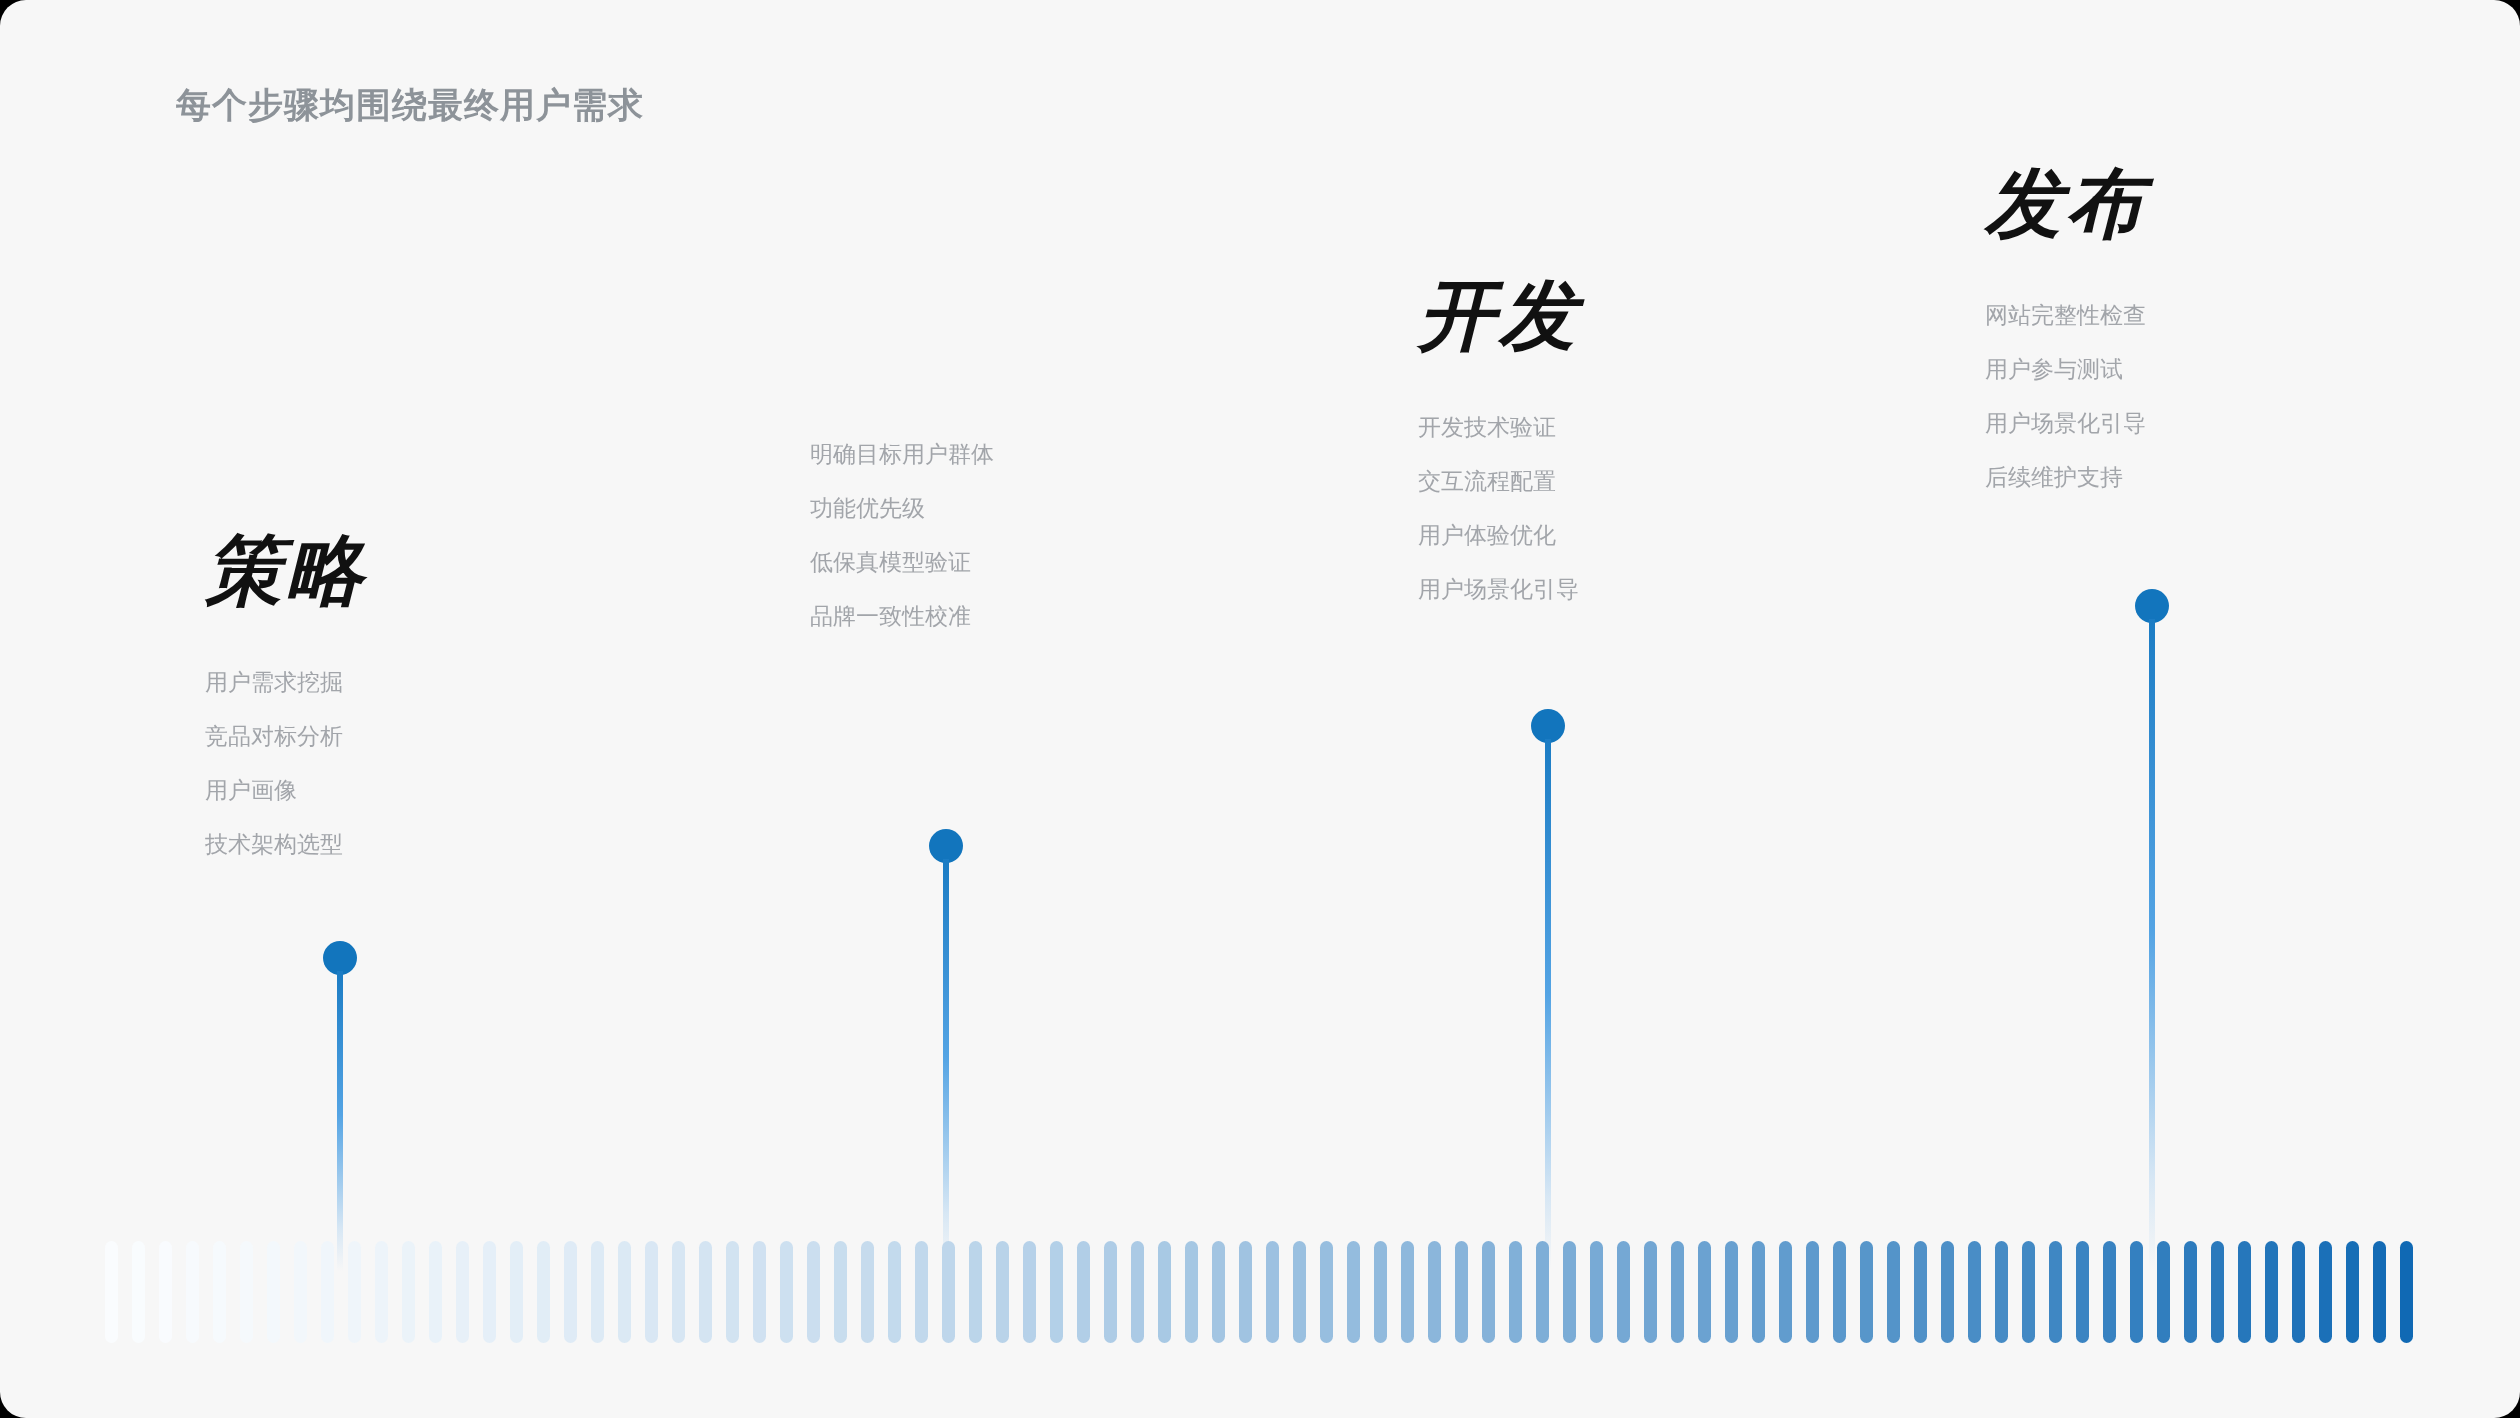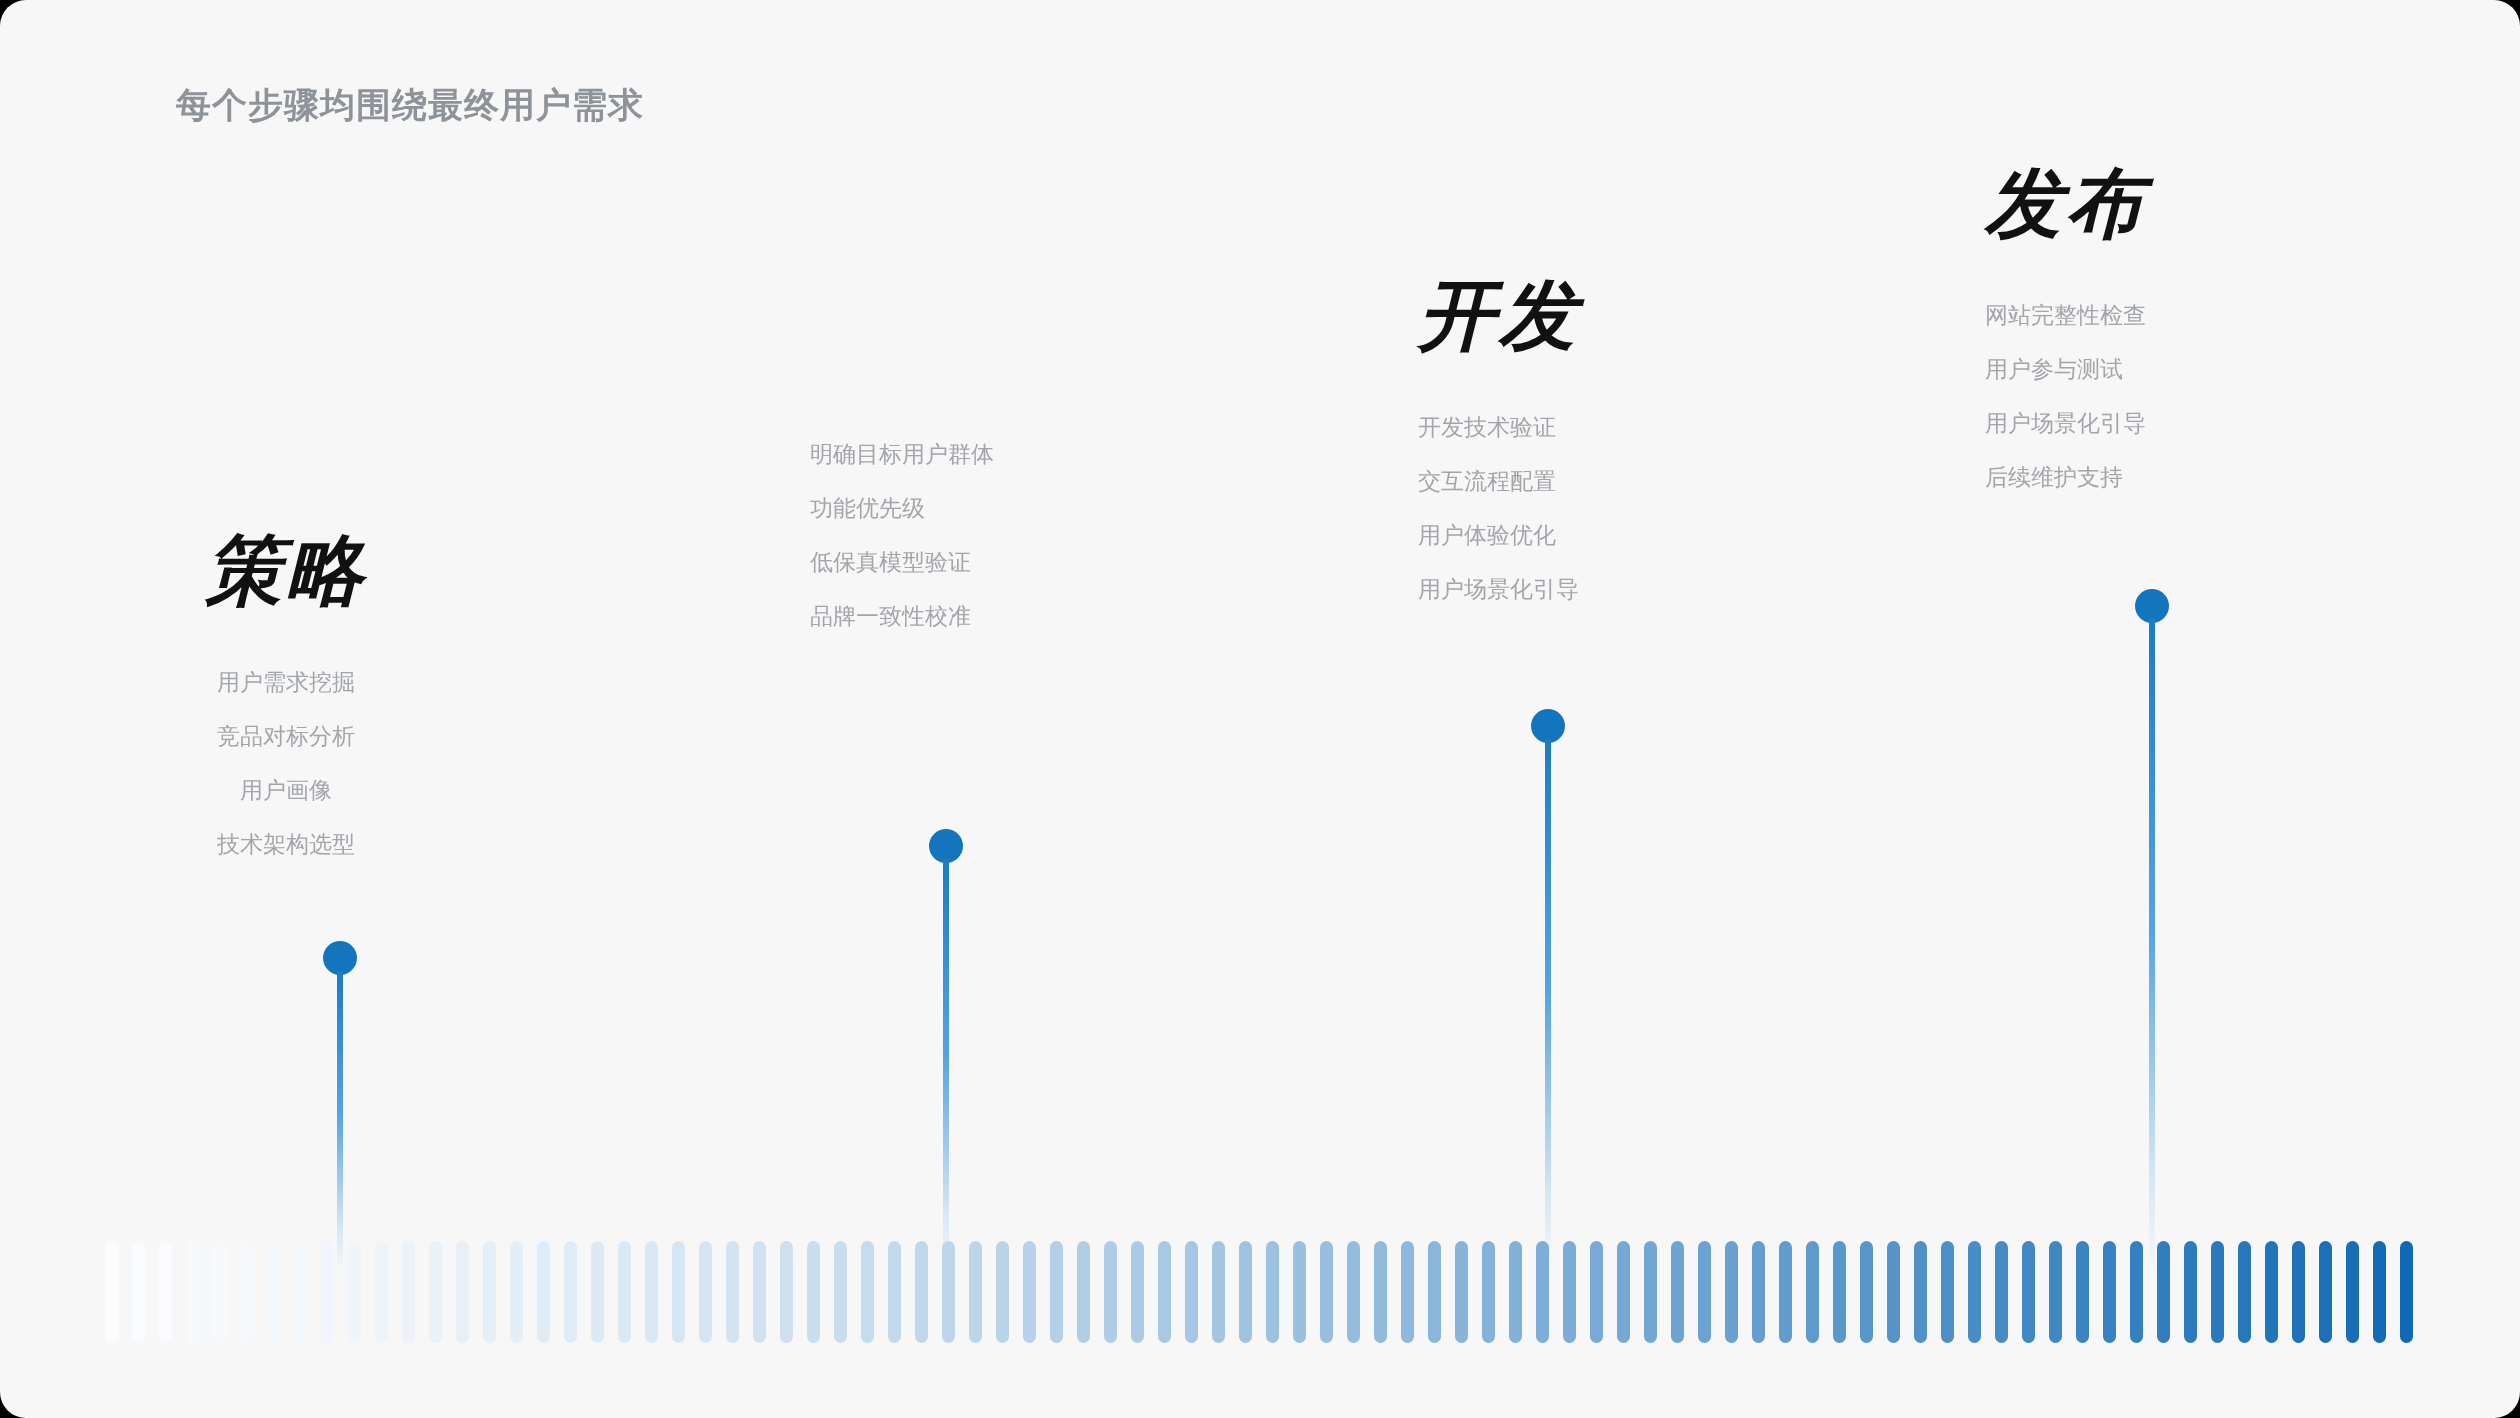--- a/index.html
+++ b/index.html
@@ -49,21 +49,21 @@
 </head>
 <body>
 
 <div id="card">
 
   <div id="header">
     <div class="hline">每个步骤均围绕最终用户需求</div>
   </div>
 
   <div id="stage-layer">
-      <div class="stage" style="left: 205px; top: 530px; text-align: center;">
+      <div class="stage" style="left: 205px; top: 530px;">
         <div class="stage-title">策略</div>
         <ul class="stage-items" style="margin-top: 44px;">
           <li>用户需求挖掘</li>
           <li>竞品对标分析</li>
           <li>用户画像</li>
           <li>技术架构选型</li>
         </ul>
       </div>
       <div class="pin" style="left: 323px; top: 941px;">
         <div class="pin-dot" style="background: rgb(18, 117, 189);"></div>

